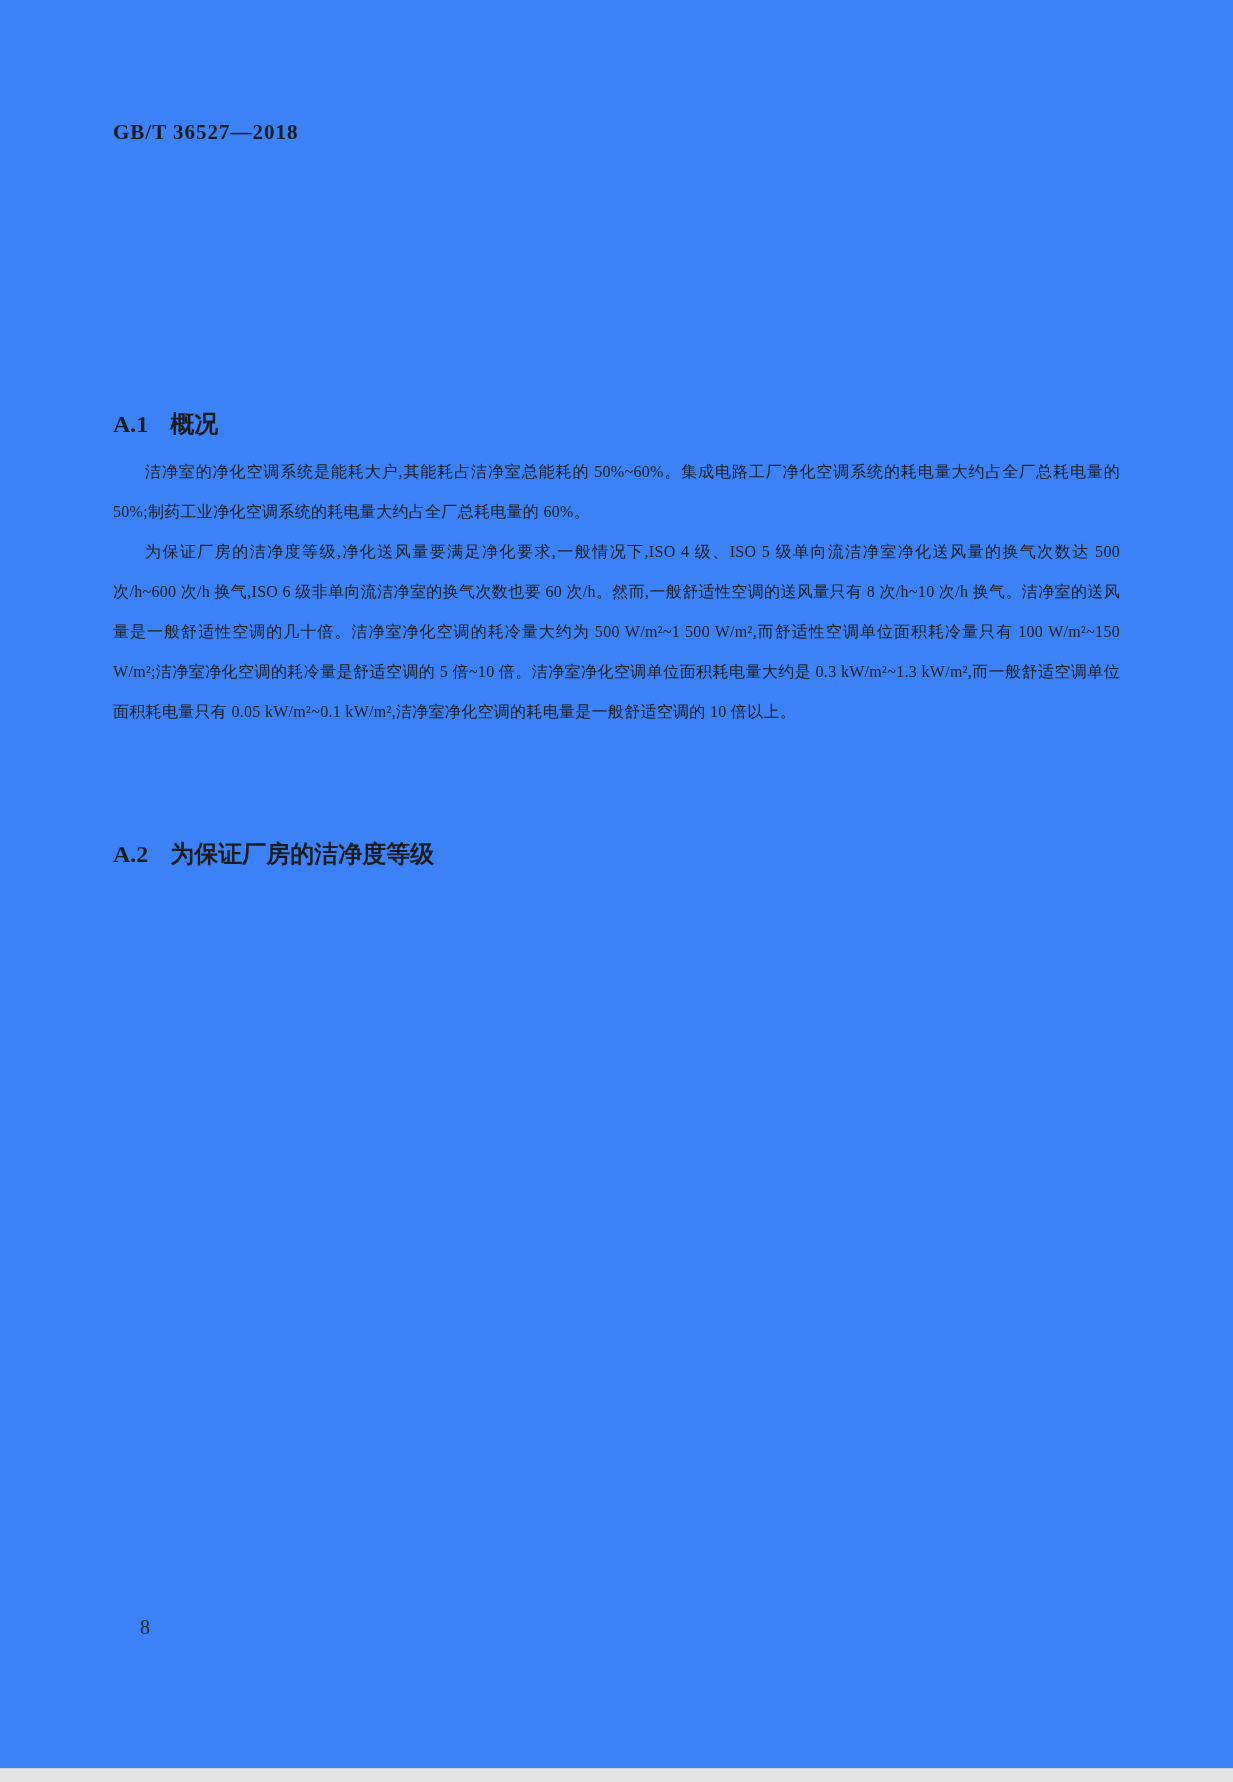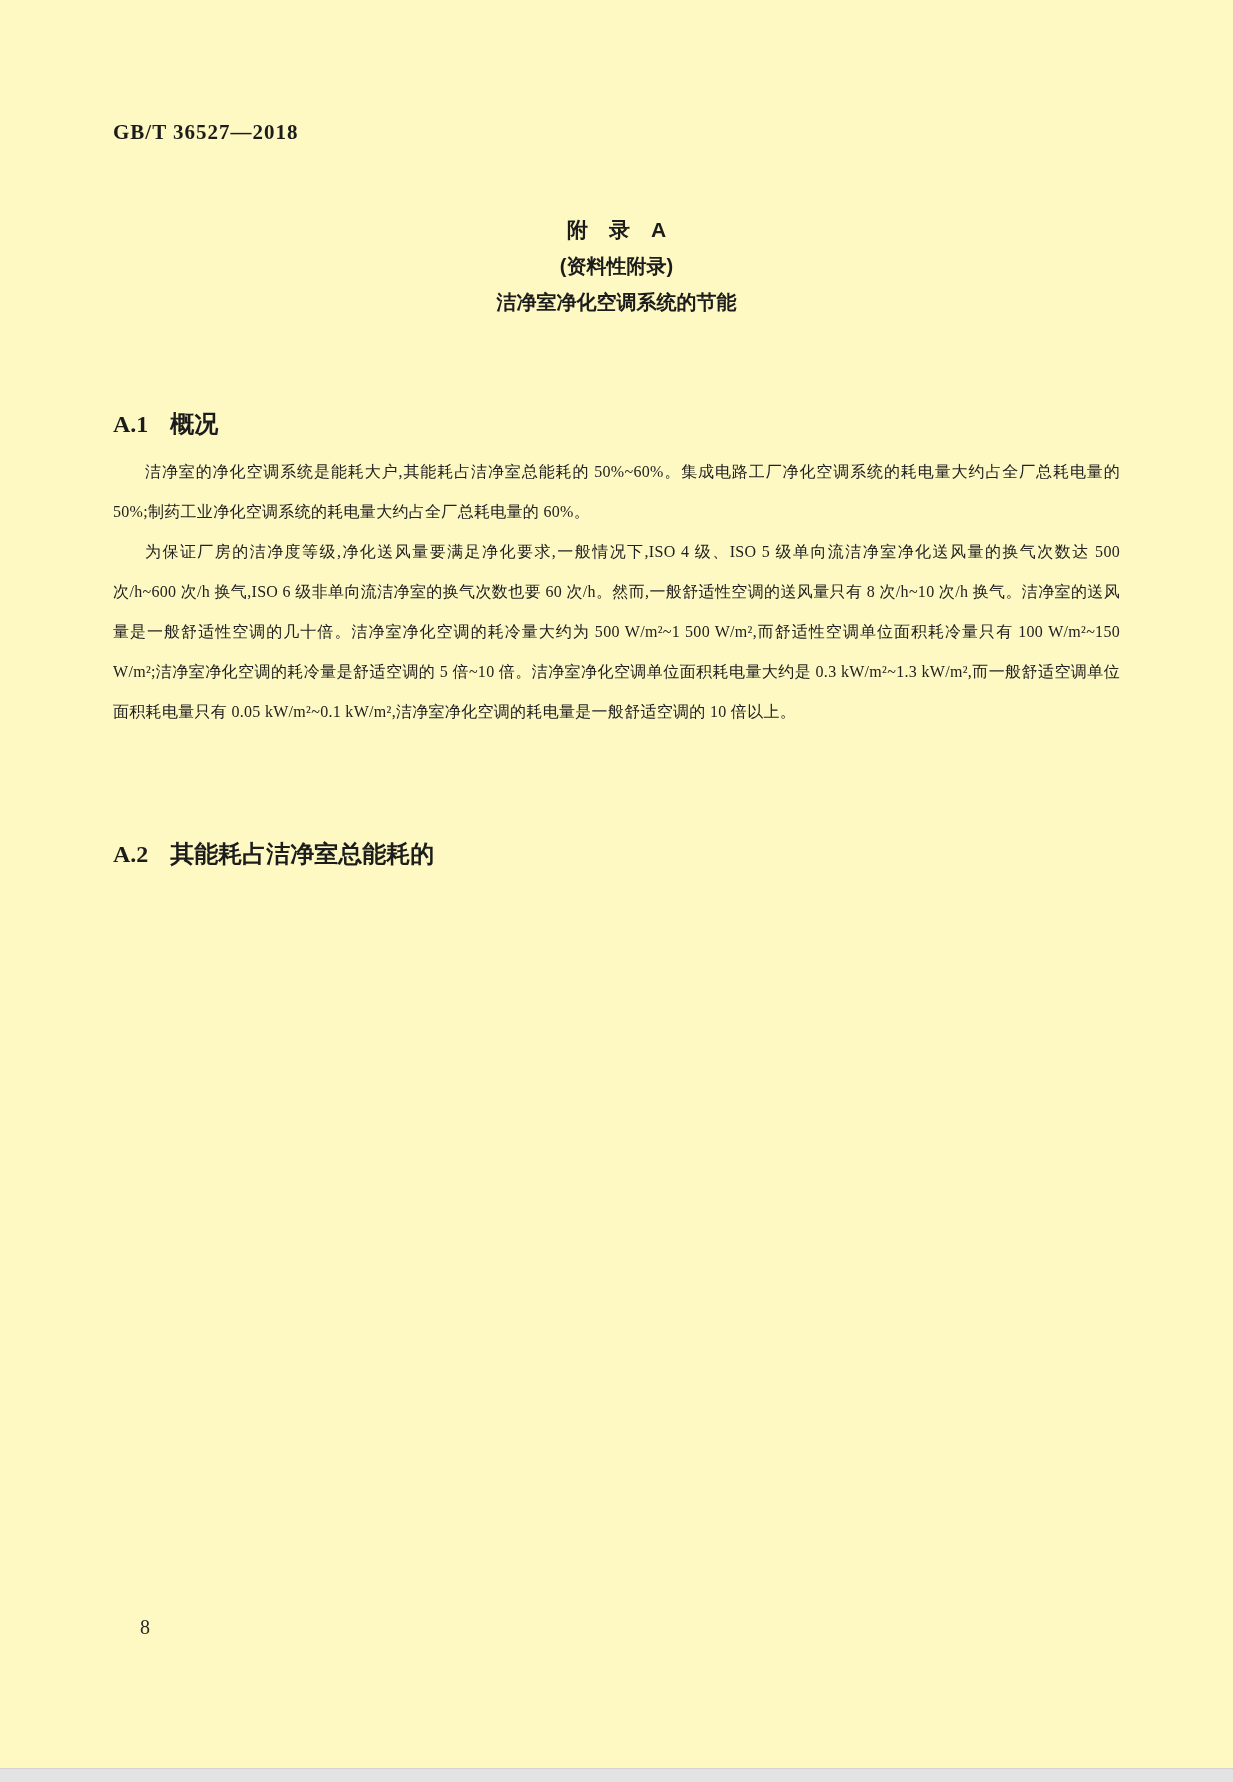--- a/index.html
+++ b/index.html
@@ -4,21 +4,21 @@
 <style>
   html, body {
     margin: 0;
     padding: 0;
     background: #ffffff;
   }
   .page {
     position: relative;
     width: 1233px;
     height: 1782px;
-    background: #fef9c3;
+    background: #3b82f6;
     overflow: hidden;
     font-family: "Liberation Serif", "DejaVu Serif", serif;
     color: #222222;
   }
   .doc-header {
     position: absolute;
     top: 120px;
     left: 113px;
     font-size: 21px;
     font-weight: bold;
@@ -98,37 +98,32 @@
     border-top: 1px solid #d2d2d2;
   }
 </style>
 </head>
 <body>
 
 <div class="page">
 
   <div class="doc-header">GB/T 36527—2018</div>
 
-  <div class="appendix-title-block">
-    <div class="appendix-title">附　录　A</div>
-    <div class="appendix-subtitle">(资料性附录)</div>
-    <div class="appendix-heading">洁净室净化空调系统的节能</div>
-  </div>
 
   <div class="section-heading" style="top:408px;">
     <span class="sec-num">A.1</span><span class="sec-title">概况</span>
   </div>
 
   <div class="body-block" style="top:452px;">
     <p class="body-para">洁净室的净化空调系统是能耗大户,其能耗占洁净室总能耗的 50%~60%。集成电路工厂净化空调系统的耗电量大约占全厂总耗电量的 50%;制药工业净化空调系统的耗电量大约占全厂总耗电量的 60%。</p>
     <p class="body-para">为保证厂房的洁净度等级,净化送风量要满足净化要求,一般情况下,ISO 4 级、ISO 5 级单向流洁净室净化送风量的换气次数达 500 次/h~600 次/h 换气,ISO 6 级非单向流洁净室的换气次数也要 60 次/h。然而,一般舒适性空调的送风量只有 8 次/h~10 次/h 换气。洁净室的送风量是一般舒适性空调的几十倍。洁净室净化空调的耗冷量大约为 500 W/m²~1 500 W/m²,而舒适性空调单位面积耗冷量只有 100 W/m²~150 W/m²;洁净室净化空调的耗冷量是舒适空调的 5 倍~10 倍。洁净室净化空调单位面积耗电量大约是 0.3 kW/m²~1.3 kW/m²,而一般舒适空调单位面积耗电量只有 0.05 kW/m²~0.1 kW/m²,洁净室净化空调的耗电量是一般舒适空调的 10 倍以上。</p>
   </div>
 
   <div class="section-heading" style="top:838px;">
-    <span class="sec-num">A.2</span><span class="sec-title">其能耗占洁净室总能耗的</span>
+    <span class="sec-num">A.2</span><span class="sec-title">为保证厂房的洁净度等级</span>
   </div>
 
 
   <div class="page-number">8</div>
 
   <div class="scan-edge"></div>
 
 </div>
 
 </body></html>

